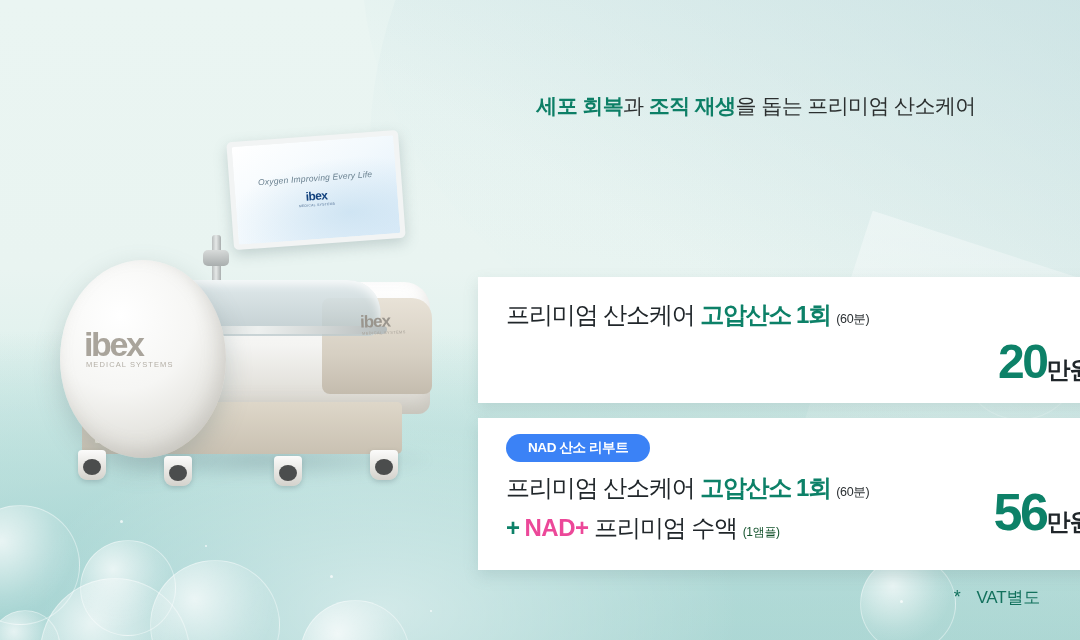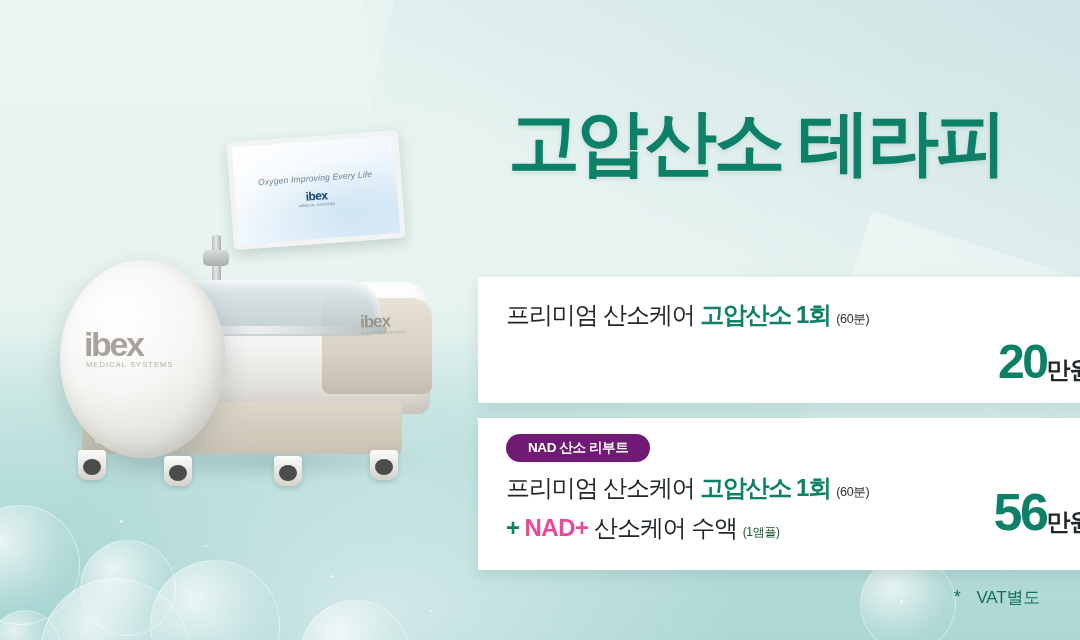--- a/index.html
+++ b/index.html
@@ -197,21 +197,21 @@
     background:#ffffff;
     box-shadow:0 6px 14px rgba(105,140,140,.20);
   }
   .card-1 { top:277px; height:126px; }
   .card-2 { top:418px; height:152px; }
 
   .card-inner { position:relative; width:100%; height:100%; padding:22px 28px; }
 
   .badge {
     display:inline-block;
-    background:#701a75; color:#ffffff;
+    background:#3b82f6; color:#ffffff;
     font-size:13.5px; font-weight:bold; letter-spacing:-.4px;
     padding:5px 22px; border-radius:14px;
   }
   .line-main {
     font-size:24px; color:#20262a; letter-spacing:-1.1px; white-space:nowrap;
   }
   .line-main .strong { font-weight:bold; color:#0d8168; letter-spacing:-1.4px; }
   .line-main .small { font-size:12.5px; color:#2b3033; letter-spacing:-.3px; }
   .line-add { font-size:24px; color:#20262a; letter-spacing:-1.1px; white-space:nowrap; }
   .line-add .plus { font-weight:bold; color:#0d8168; }
@@ -299,21 +299,24 @@
     <div class="door-logo">ibex</div>
     <div class="door-logo-sub">MEDICAL SYSTEMS</div>
 
     <div class="caster" style="left:56px;top:320px;"></div>
     <div class="caster" style="left:142px;top:326px;"></div>
     <div class="caster" style="left:252px;top:326px;"></div>
     <div class="caster" style="left:348px;top:320px;"></div>
   </div>
 
   <div class="headline-wrap">
-    <div class="headline">고압산소 테라피</div>
+    <div class="subhead">
+      <span class="g">세포 회복</span><span class="n">과</span>
+      <span class="g">조직 재생</span><span class="n">을 돕는 프리미엄 산소케어</span>
+    </div>
   </div>
 
   <div class="card card-1">
     <div class="card-inner">
       <div class="line-main">
         <span>프리미엄 산소케어 </span><span class="strong">고압산소 1회</span>
         <span class="small">(60분)</span>
       </div>
       <div class="price price-1">
         <span class="num">20</span>
@@ -324,21 +327,21 @@
 
   <div class="card card-2">
     <div class="card-inner" style="padding-top:16px;">
       <div class="badge">NAD 산소 리부트</div>
       <div class="line-main" style="margin-top:10px;">
         <span>프리미엄 산소케어 </span><span class="strong">고압산소 1회</span>
         <span class="small">(60분)</span>
       </div>
       <div class="line-add" style="margin-top:8px;">
         <span class="plus">+</span>
-        <span class="brand">NAD+</span><span> 산소케어 수액</span>
+        <span class="brand">NAD+</span><span> 프리미엄 수액</span>
         <span class="small">(1앰플)</span>
       </div>
       <div class="price price-2">
         <span class="num">56</span>
         <span class="unit">만원</span>
       </div>
     </div>
   </div>
 
   <div class="vat">

